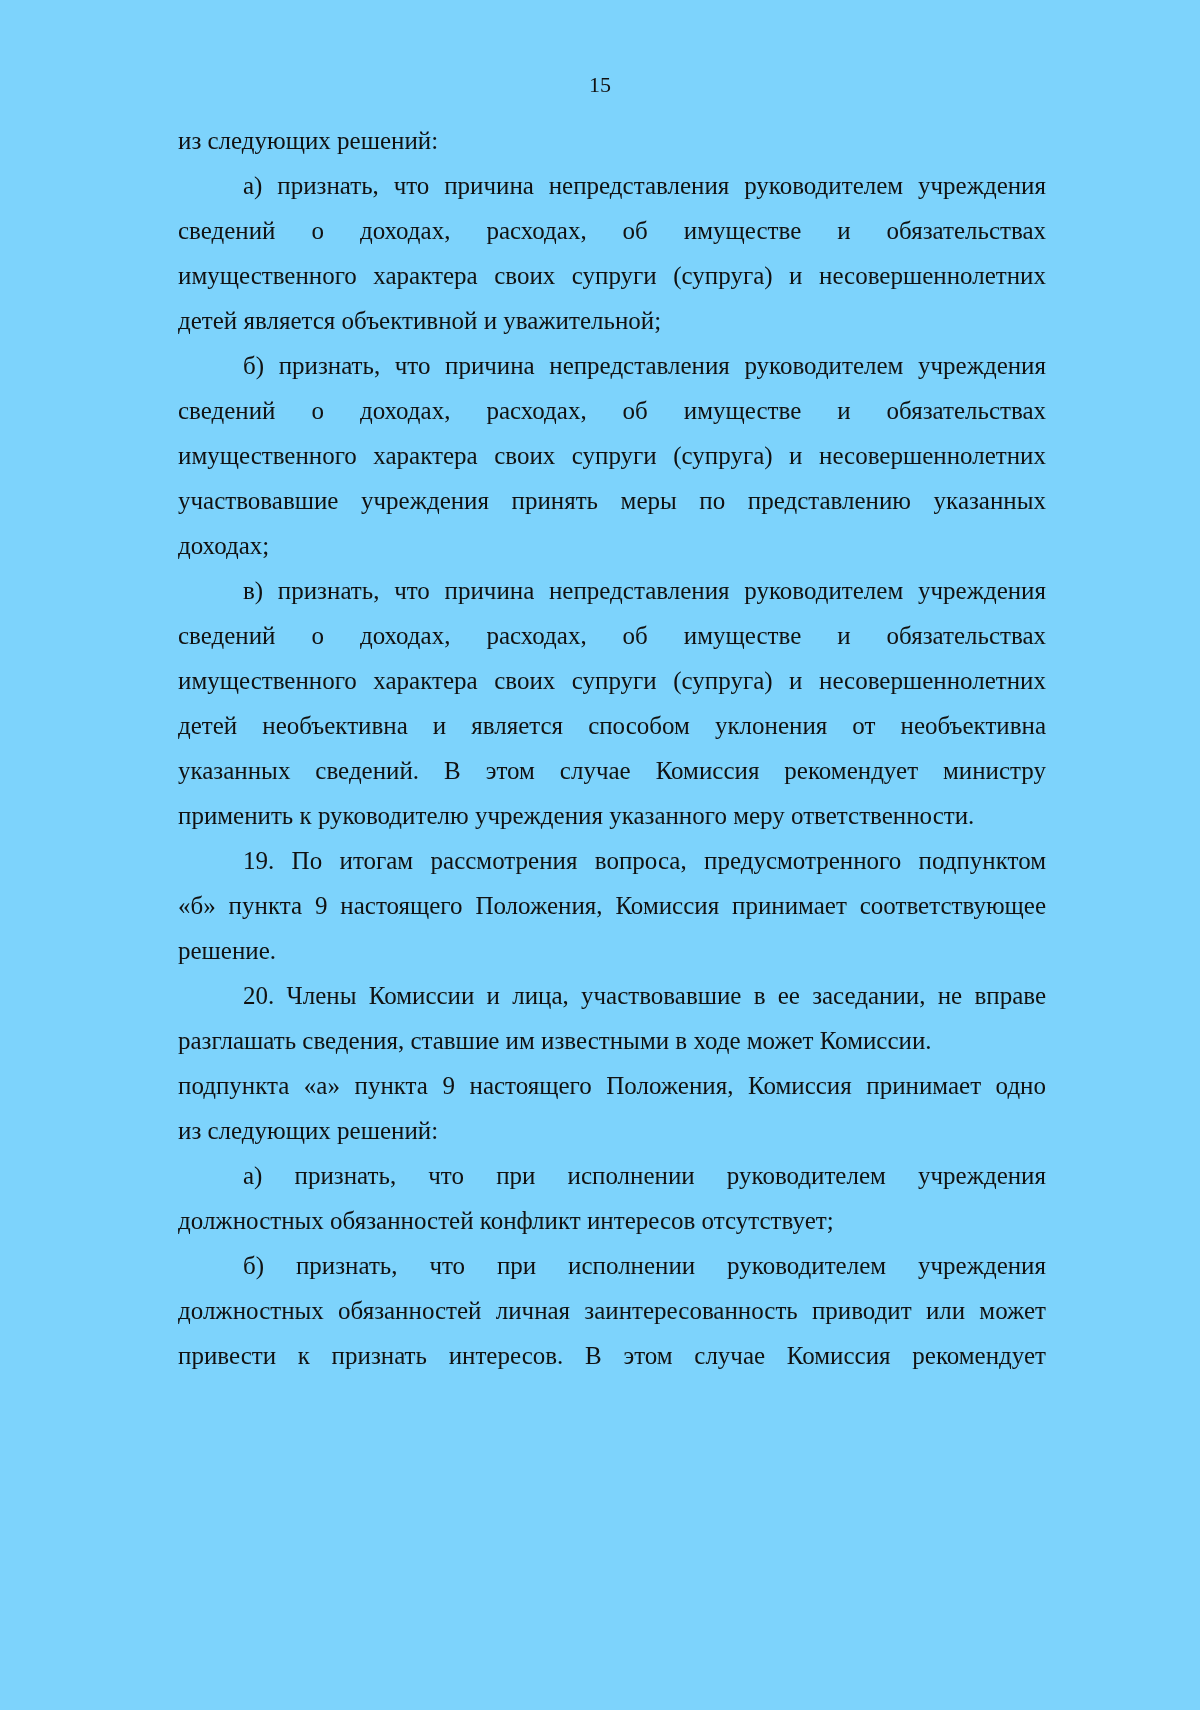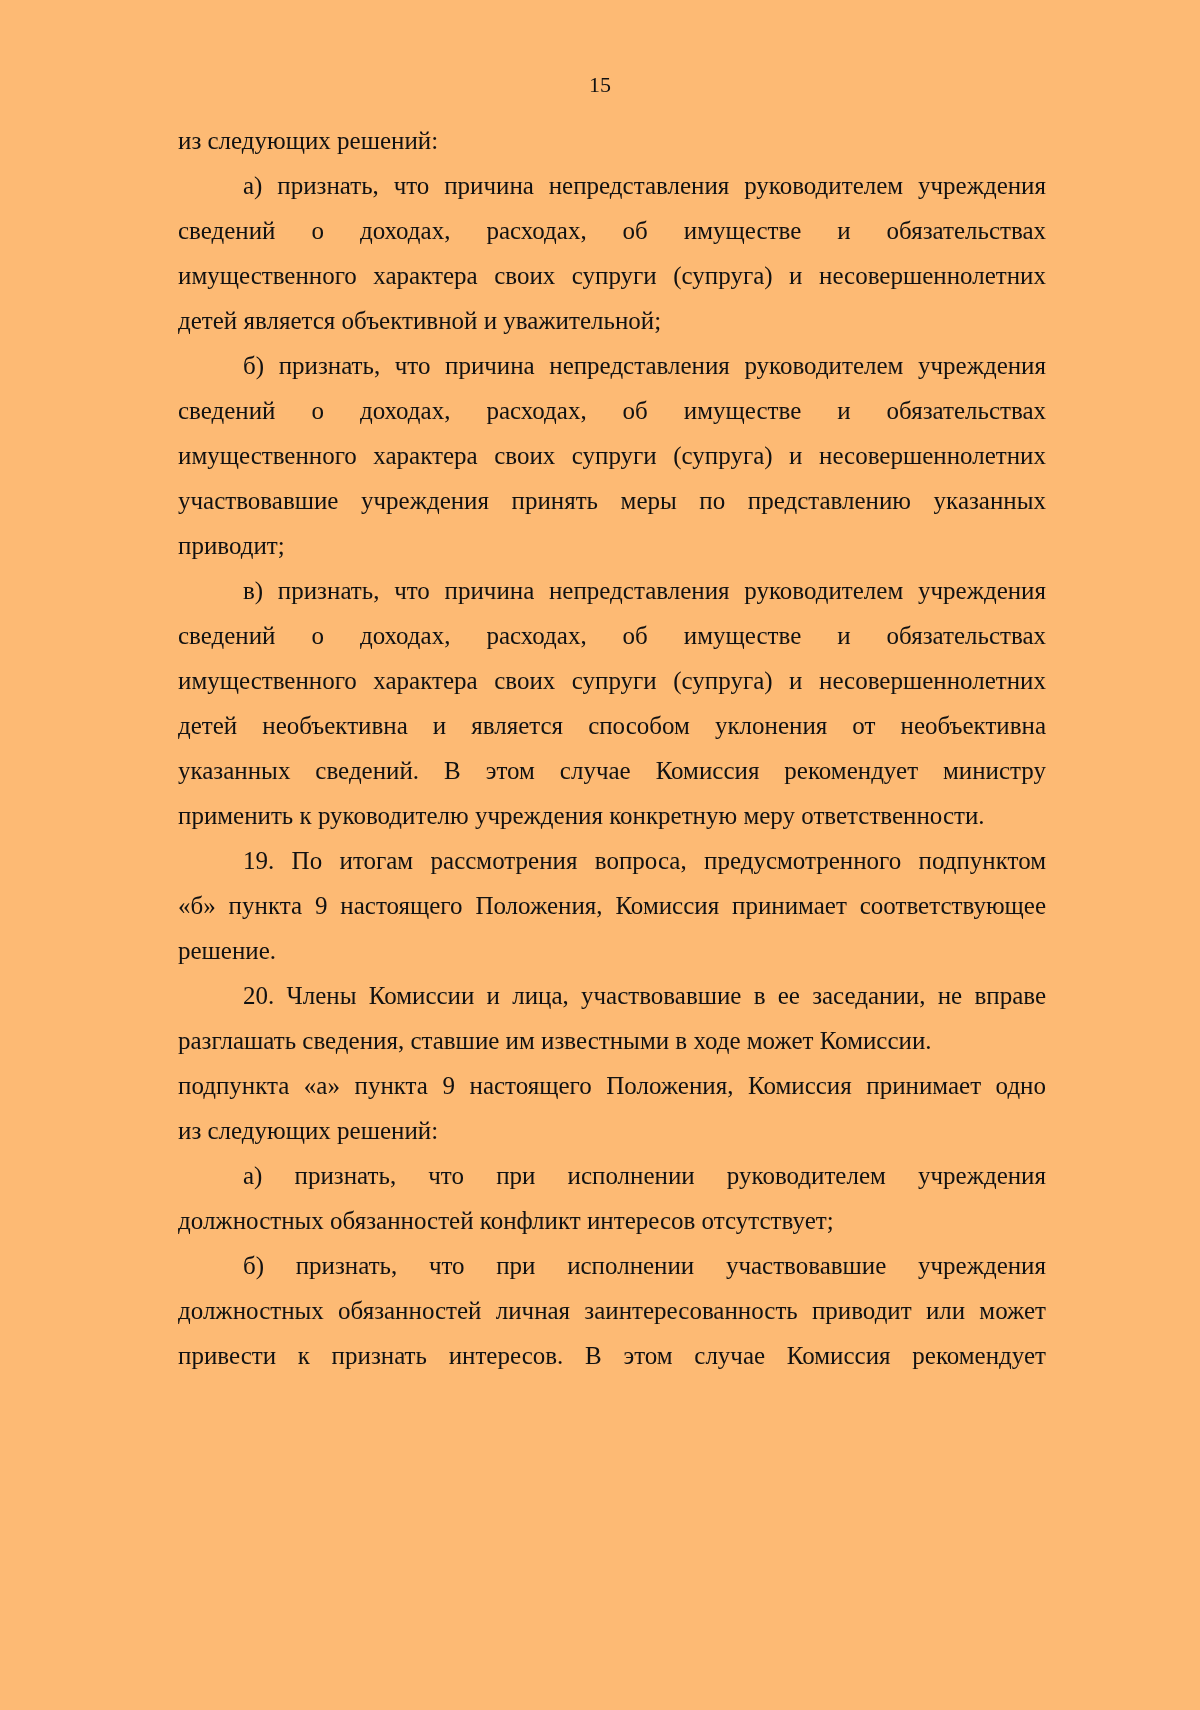--- a/index.html
+++ b/index.html
@@ -1,19 +1,19 @@
 <!DOCTYPE html>
 <html><head>
 <meta charset="utf-8">
 <style>
   html, body { margin: 0; padding: 0; background: #ffffff; }
   body { width: 1200px; height: 1710px; position: relative; overflow: hidden; }
   .page {
     position: absolute; left: 0; top: 0; width: 1200px; height: 1710px;
-    background: #fdba74; color: #111111;
+    background: #7dd3fc; color: #111111;
     font-family: "Liberation Serif", "DejaVu Serif", serif;
   }
   .page-number {
     position: absolute; top: 72px; left: 0; width: 1200px;
     text-align: center; font-size: 22px; line-height: 26px;
   }
   .body-text { position: absolute; left: 178px; top: 118px; width: 868px; }
   .line {
     font-size: 25px; height: 45px; line-height: 45px;
     white-space: nowrap; overflow: visible;
@@ -34,37 +34,37 @@
 
     <div class="line indent">а) признать, что причина непредставления руководителем учреждения</div>
     <div class="line">сведений о доходах, расходах, об имуществе и обязательствах</div>
     <div class="line">имущественного характера своих супруги (супруга) и несовершеннолетних</div>
     <div class="line last">детей является объективной и уважительной;</div>
 
     <div class="line indent">б) признать, что причина непредставления руководителем учреждения</div>
     <div class="line">сведений о доходах, расходах, об имуществе и обязательствах</div>
     <div class="line">имущественного характера своих супруги (супруга) и несовершеннолетних</div>
     <div class="line">участвовавшие учреждения принять меры по представлению указанных</div>
-    <div class="line last">приводит;</div>
+    <div class="line last">доходах;</div>
 
     <div class="line indent">в) признать, что причина непредставления руководителем учреждения</div>
     <div class="line">сведений о доходах, расходах, об имуществе и обязательствах</div>
     <div class="line">имущественного характера своих супруги (супруга) и несовершеннолетних</div>
     <div class="line">детей необъективна и является способом уклонения от необъективна</div>
     <div class="line">указанных сведений. В этом случае Комиссия рекомендует министру</div>
-    <div class="line last">применить к руководителю учреждения конкретную меру ответственности.</div>
+    <div class="line last">применить к руководителю учреждения указанного меру ответственности.</div>
 
     <div class="line indent">19. По итогам рассмотрения вопроса, предусмотренного подпунктом</div>
     <div class="line">«б» пункта 9 настоящего Положения, Комиссия принимает соответствующее</div>
     <div class="line last">решение.</div>
 
     <div class="line indent">20. Члены Комиссии и лица, участвовавшие в ее заседании, не вправе</div>
     <div class="line last">разглашать сведения, ставшие им известными в ходе может Комиссии.</div>
 
     <div class="line">подпункта «а» пункта 9 настоящего Положения, Комиссия принимает одно</div>
     <div class="line last">из следующих решений:</div>
     <div class="line indent">а) признать, что при исполнении руководителем учреждения</div>
     <div class="line last">должностных обязанностей конфликт интересов отсутствует;</div>
-    <div class="line indent">б) признать, что при исполнении участвовавшие учреждения</div>
+    <div class="line indent">б) признать, что при исполнении руководителем учреждения</div>
     <div class="line">должностных обязанностей личная заинтересованность приводит или может</div>
     <div class="line">привести к признать интересов. В этом случае Комиссия рекомендует</div>
   </div>
 </div>
 
 </body></html>

